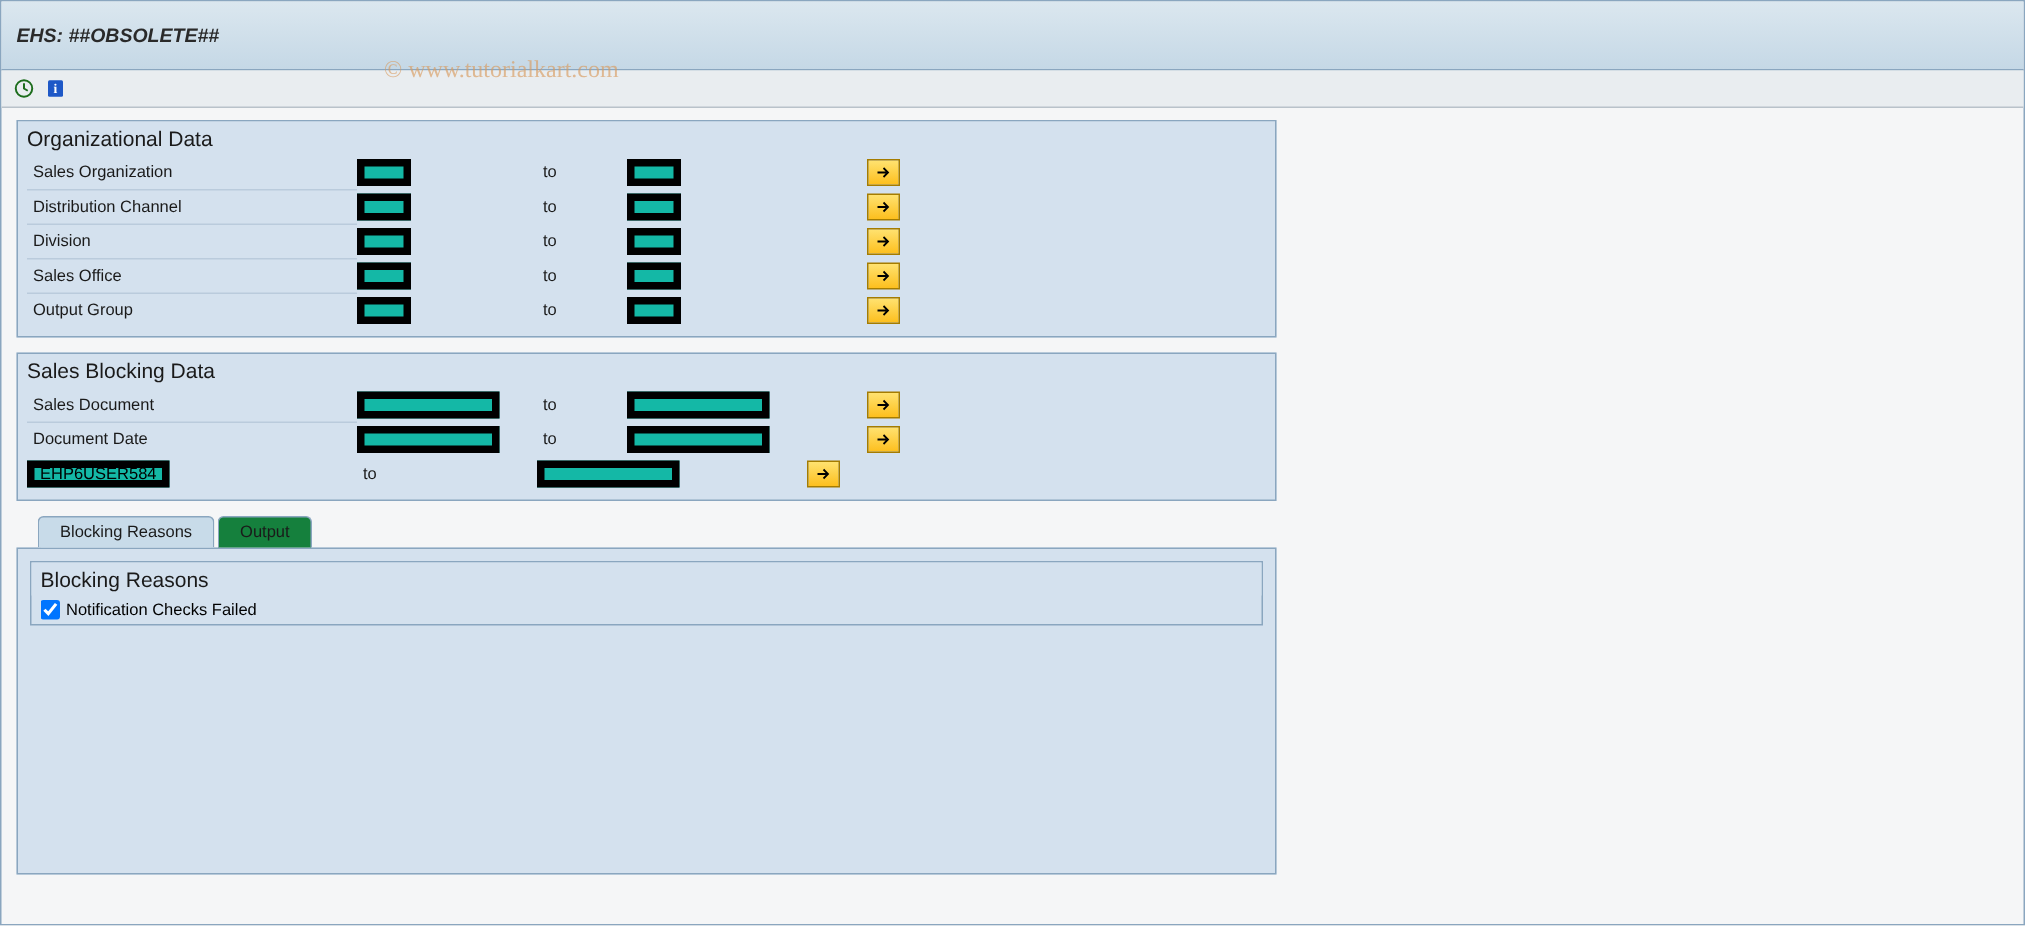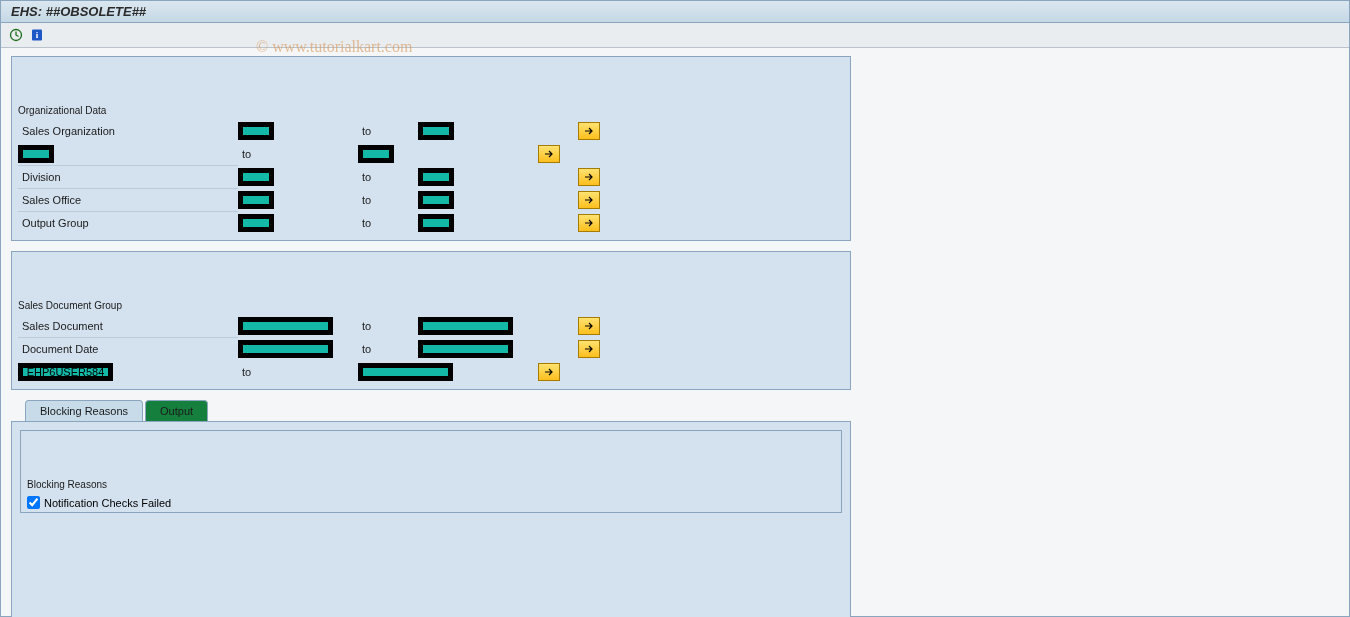--- a/index.html
+++ b/index.html
@@ -14,21 +14,21 @@
     }
     .outer-frame {
       border: 1px solid #8aa6bf;
       width: 100%;
       height: 100%;
       background: #f5f6f7;
     }
     .titlebar {
       background: linear-gradient(#dbe7ef, #c5d8e6);
       border-bottom: 1px solid #8aa6bf;
-      padding: 3px 10px;
+      padding: 15px 10px;
       font-style: italic;
       font-weight: bold;
       font-size: 13px;
       color: #2a2a2a;
     }
     .toolbar {
       background: #e9edf0;
       border-bottom: 1px solid #b9c2ca;
       padding: 3px 6px;
       display: flex;
@@ -47,25 +47,24 @@
     }
     .content { padding: 8px 10px 0 10px; }
     .groupbox {
       border: 1px solid #8aa6bf;
       background: #d4e1ee;
       margin-bottom: 10px;
       position: relative;
     }
     .groupbox.wide { width: 840px; }
     .group-title {
-      font-size: 10px;
+      font-size: 14px;
       padding: 3px 6px;
       background: #d4e1ee;
       color: #1a1a1a;
-      margin-top: 45px;
     }
     .rows { padding: 0 6px 6px 6px; }
     .row {
       display: grid;
       grid-template-columns: 220px 120px 60px 120px 40px 30px;
       align-items: center;
       height: 23px;
     }
     .row-lbl {
       padding-left: 4px;
@@ -184,20 +183,21 @@
           <div class="to-lbl">to</div>
           <div><input class="sap-input sm" value="" style=""></div>
           <div></div>
           <div class="range-btn">
             <svg width="10" height="8">
                 <path d="M1 4 H7 M5 1 L8 4 L5 7" stroke="#000" fill="none" stroke-width="1.2"></path>
               </svg>
           </div>
         </div>
         <div class="row">
+          <div class="row-lbl">Distribution Channel</div>
           <div><input class="sap-input sm" value="" style=""></div>
           <div class="to-lbl">to</div>
           <div><input class="sap-input sm" value="" style=""></div>
           <div></div>
           <div class="range-btn">
             <svg width="10" height="8">
                 <path d="M1 4 H7 M5 1 L8 4 L5 7" stroke="#000" fill="none" stroke-width="1.2"></path>
               </svg>
           </div>
         </div>
@@ -234,21 +234,21 @@
           <div class="range-btn">
             <svg width="10" height="8">
                 <path d="M1 4 H7 M5 1 L8 4 L5 7" stroke="#000" fill="none" stroke-width="1.2"></path>
               </svg>
           </div>
         </div>
       </div>
     </div>
 
     <div class="groupbox wide">
-      <div class="group-title">Sales Document Group</div>
+      <div class="group-title">Sales Blocking Data</div>
       <div class="rows">
         <div class="row">
           <div class="row-lbl">Sales Document</div>
           <div><input class="sap-input md" value="" style=""></div>
           <div class="to-lbl">to</div>
           <div><input class="sap-input md" value="" style=""></div>
           <div></div>
           <div class="range-btn">
             <svg width="10" height="8">
                 <path d="M1 4 H7 M5 1 L8 4 L5 7" stroke="#000" fill="none" stroke-width="1.2"></path>

